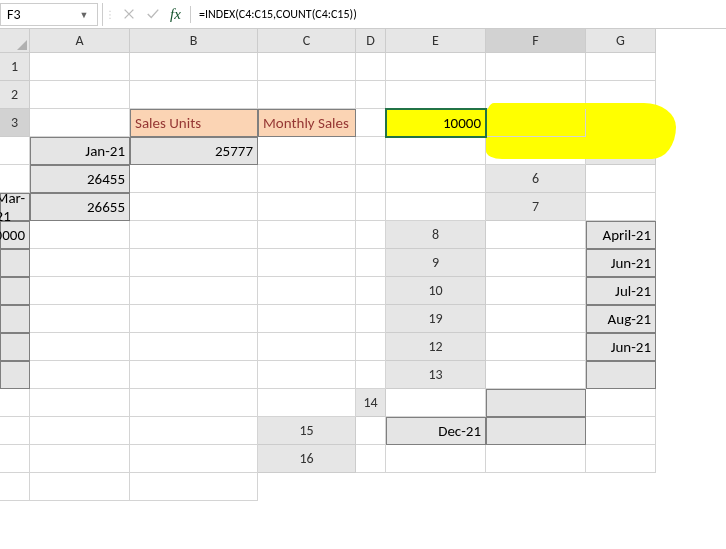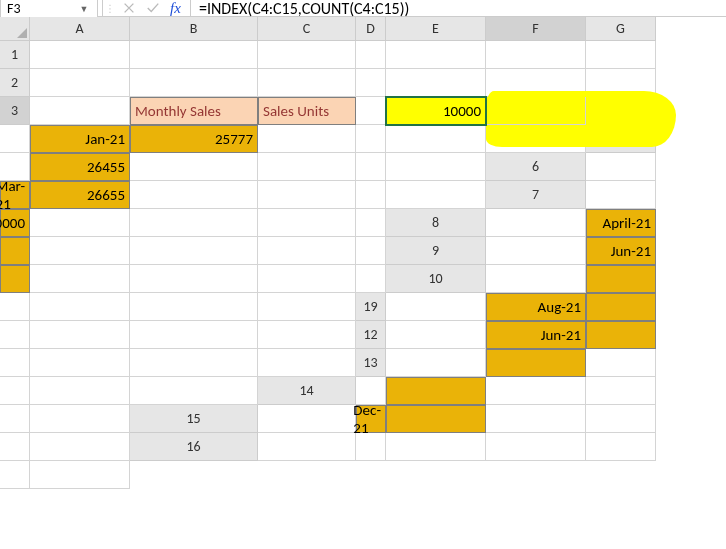--- a/index.html
+++ b/index.html
@@ -1,41 +1,41 @@
 <!DOCTYPE html>
 <html><head>
 <meta charset="utf-8">
 <style>
   * { box-sizing: border-box; margin: 0; padding: 0; }
   body { font-family: Calibri, Arial, sans-serif; font-size: 15px; background: #fff; color: #000; user-select: none; }
   
-  .formula-bar { display: flex; align-items: center; height: 17px; border-bottom: 1px solid #ccc; background: #fff; }
+  .formula-bar { display: flex; align-items: center; height: 29px; border-bottom: 1px solid #ccc; background: #fff; }
   .name-box-wrap { display: flex; align-items: center; border-right: 1px solid #ccc; padding: 0 4px 0 0; }
   .name-box { width: 98px; height: 23px; border: 1px solid #ccc; padding: 0 6px; font-size: 14px; background: #fff; display: flex; align-items: center; justify-content: space-between; }
   .name-box-dropdown { width: 14px; color: #666; font-size: 9px; text-align: center; }
   .fb-sep { width: 14px; text-align: center; color: #ccc; font-size: 10px; }
   .fb-btn { width: 24px; height: 23px; display: flex; align-items: center; justify-content: center; color: #bbb; font-size: 14px; cursor: default; }
   .fb-btn svg { width: 14px; height: 14px; }
-  .fx-label { width: 26px; font-style: italic; font-family: 'Times New Roman', serif; font-size: 15px; color: #1d4ed8; text-align: center; border-right: 1px solid #ccc; padding-right:4px; }
-  .formula-input { flex: 1; padding: 0 8px; font-size: 16px; height: 23px; display: flex; align-items: center; }
+  .fx-label { width: 26px; font-style: italic; font-family: 'Times New Roman', serif; font-size: 15px; color: #14532d; text-align: center; border-right: 1px solid #ccc; padding-right:4px; }
+  .formula-input { flex: 1; padding: 0 8px; font-size: 12px; height: 23px; display: flex; align-items: center; }
   
   .sheet { display: grid; grid-template-columns: 30px 100px 128px 98px 30px 100px 100px 70px; position: relative; }
   
   .corner { height: 24px; background: #e6e6e6; border-right: 1px solid #ccc; border-bottom: 1px solid #ccc; position: relative; }
   .corner::after { content:""; position:absolute; right:2px; bottom:2px; width:0; height:0; border-left:10px solid transparent; border-bottom:10px solid #b0b0b0; }
   
   .col-h { height: 24px; background: #e6e6e6; border-right: 1px solid #ccc; border-bottom: 1px solid #ccc; text-align: center; line-height: 24px; color: #333; font-size: 14px; }
   .col-h.active { background: #d2d2d2; }
   
   .row-h { height: 28px; background: #e6e6e6; border-right: 1px solid #ccc; border-bottom: 1px solid #ccc; text-align: center; line-height: 28px; color: #333; font-size: 14px; }
   .row-h.active { background: #d2d2d2; }
   
   .cell { height: 28px; border-right: 1px solid #d4d4d4; border-bottom: 1px solid #d4d4d4; padding: 0 4px; display: flex; align-items: center; font-size: 15px; background: #fff; }
   .cell.hdr { background: #fbd4b4; color: #953734; border: 1px solid #7f7f7f; font-weight: normal; justify-content: flex-start; }
-  .cell.tbl { border: 1px solid #7f7f7f; background: #eab308; justify-content: flex-end; }
+  .cell.tbl { border: 1px solid #7f7f7f; background: #e5e5e5; justify-content: flex-end; }
   .cell.num { justify-content: flex-end; }
   .cell.selected { outline: 2px solid #217346; outline-offset: -1px; z-index: 5; position: relative; }
   
   .highlight-blob { position: absolute; background: #ffff00; z-index: 0; border-radius: 10px 40px 30px 20px / 20px 30px 40px 10px; pointer-events:none; }
 </style>
 </head>
 <body>
 
 <div class="formula-bar">
   <div class="name-box-wrap">
@@ -82,22 +82,22 @@
     <div class="row-h">2</div>
     <div class="cell"></div>
     <div class="cell"></div>
     <div class="cell"></div>
     <div class="cell"></div>
     <div class="cell"></div>
     <div class="cell"></div>
     <div class="cell"></div>
     <div class="row-h active">3</div>
     <div class="cell"></div>
+    <div class="cell hdr">Sales Units</div>
     <div class="cell hdr">Monthly Sales</div>
-    <div class="cell hdr">Sales Units</div>
     <div class="cell"></div>
     <div class="cell num selected" style="background: rgb(255, 255, 0); position: relative; z-index: 6;">10000</div>
     <div class="cell" style="background: rgb(255, 255, 0); position: relative; z-index: 1;"></div>
     <div class="row-h">4</div>
     <div class="cell"></div>
     <div class="cell tbl">Jan-21</div>
     <div class="cell tbl">25777</div>
     <div class="cell"></div>
     <div class="cell"></div>
     <div class="cell"></div>
@@ -135,20 +135,21 @@
     <div class="row-h">9</div>
     <div class="cell"></div>
     <div class="cell tbl">Jun-21</div>
     <div class="cell tbl"></div>
     <div class="cell"></div>
     <div class="cell"></div>
     <div class="cell"></div>
     <div class="cell"></div>
     <div class="row-h">10</div>
     <div class="cell"></div>
+    <div class="cell tbl">Jul-21</div>
     <div class="cell tbl"></div>
     <div class="cell"></div>
     <div class="cell"></div>
     <div class="cell"></div>
     <div class="cell"></div>
     <div class="row-h">19</div>
     <div class="cell"></div>
     <div class="cell tbl">Aug-21</div>
     <div class="cell tbl"></div>
     <div class="cell"></div>

